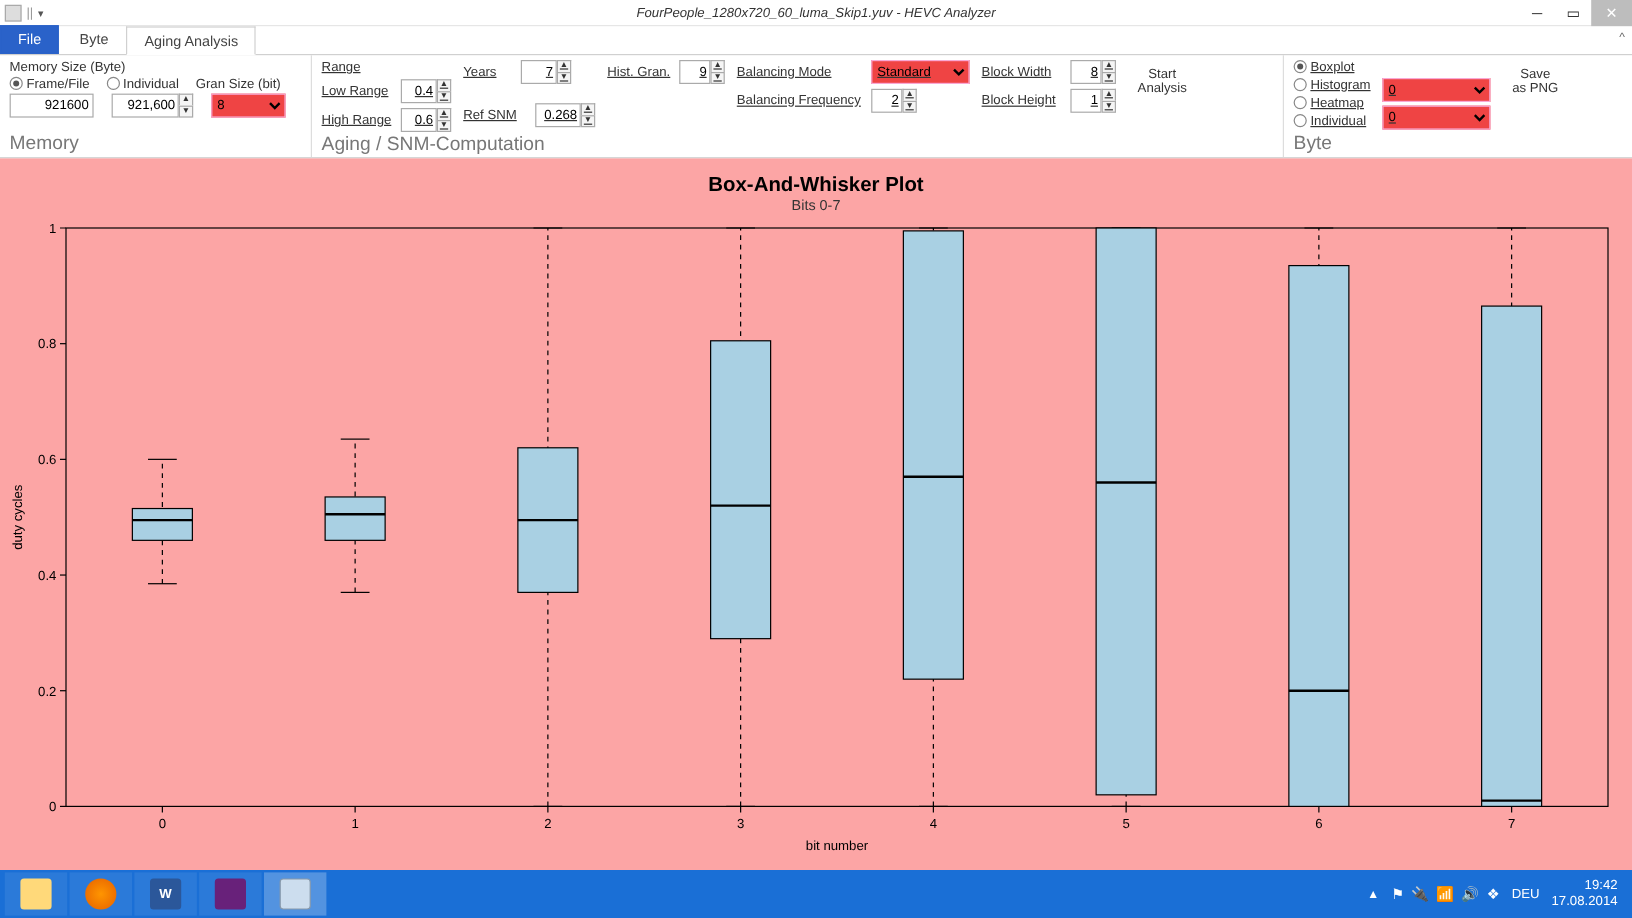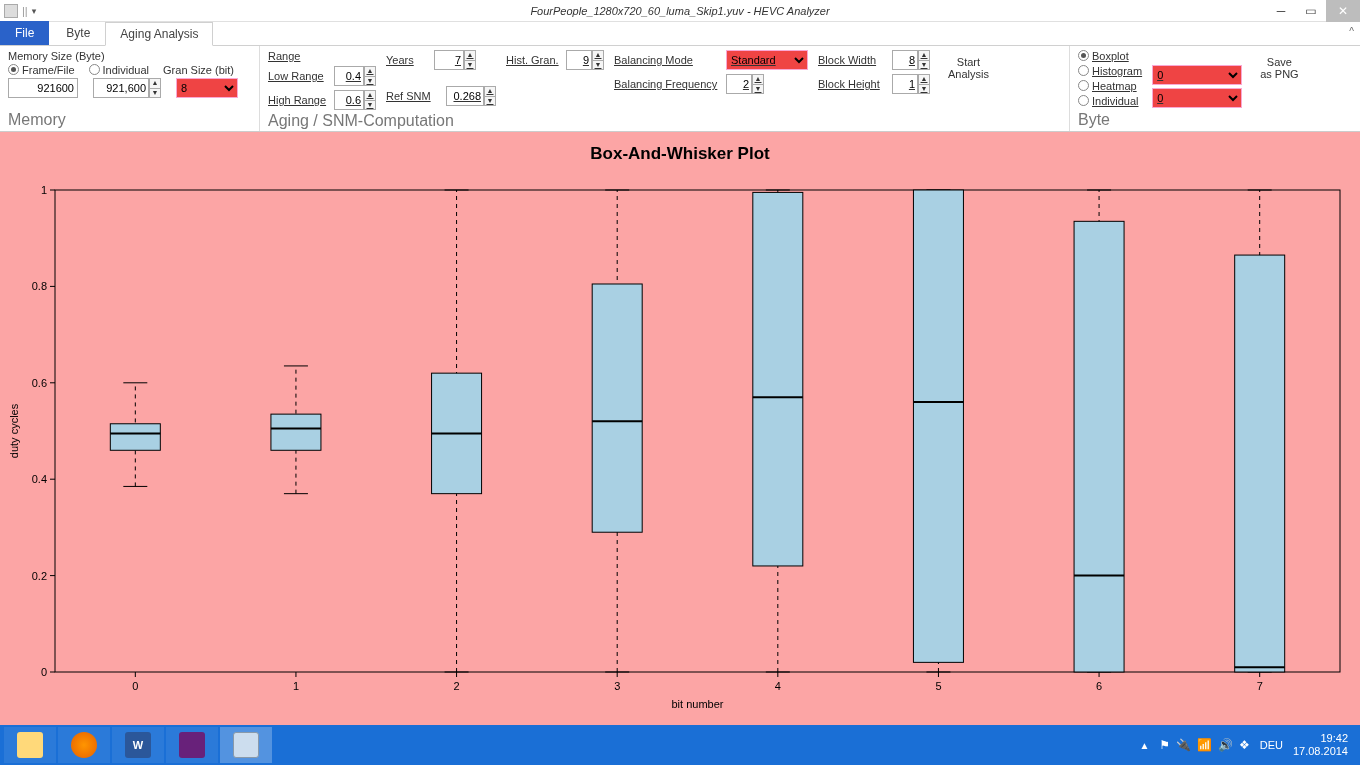--- a/index.html
+++ b/index.html
@@ -254,20 +254,21 @@
         <span>Save</span>
         <span>as PNG</span>
       </div>
     </div>
     <div class="rgroup-title">Byte</div>
   </div>
 </div>
 
 <div class="chart-area">
   <div class="chart-title">Box-And-Whisker Plot</div>
+  <div class="chart-sub">Bits 0-7</div>
   <svg class="plot" id="plot" width="1360" height="593">
       <rect x="55" y="58" width="1285" height="482" fill="none" stroke="#000" stroke-width="1"></rect>
       <line x1="50" y1="540" x2="55" y2="540" stroke="#000"></line>
       <text x="47" y="544" text-anchor="end" font-size="11" fill="#000">0</text>
       <line x1="50" y1="443.6" x2="55" y2="443.6" stroke="#000"></line>
       <text x="47" y="447.6" text-anchor="end" font-size="11" fill="#000">0.2</text>
       <line x1="50" y1="347.2" x2="55" y2="347.2" stroke="#000"></line>
       <text x="47" y="351.2" text-anchor="end" font-size="11" fill="#000">0.4</text>
       <line x1="50" y1="250.8" x2="55" y2="250.8" stroke="#000"></line>
       <text x="47" y="254.8" text-anchor="end" font-size="11" fill="#000">0.6</text>

